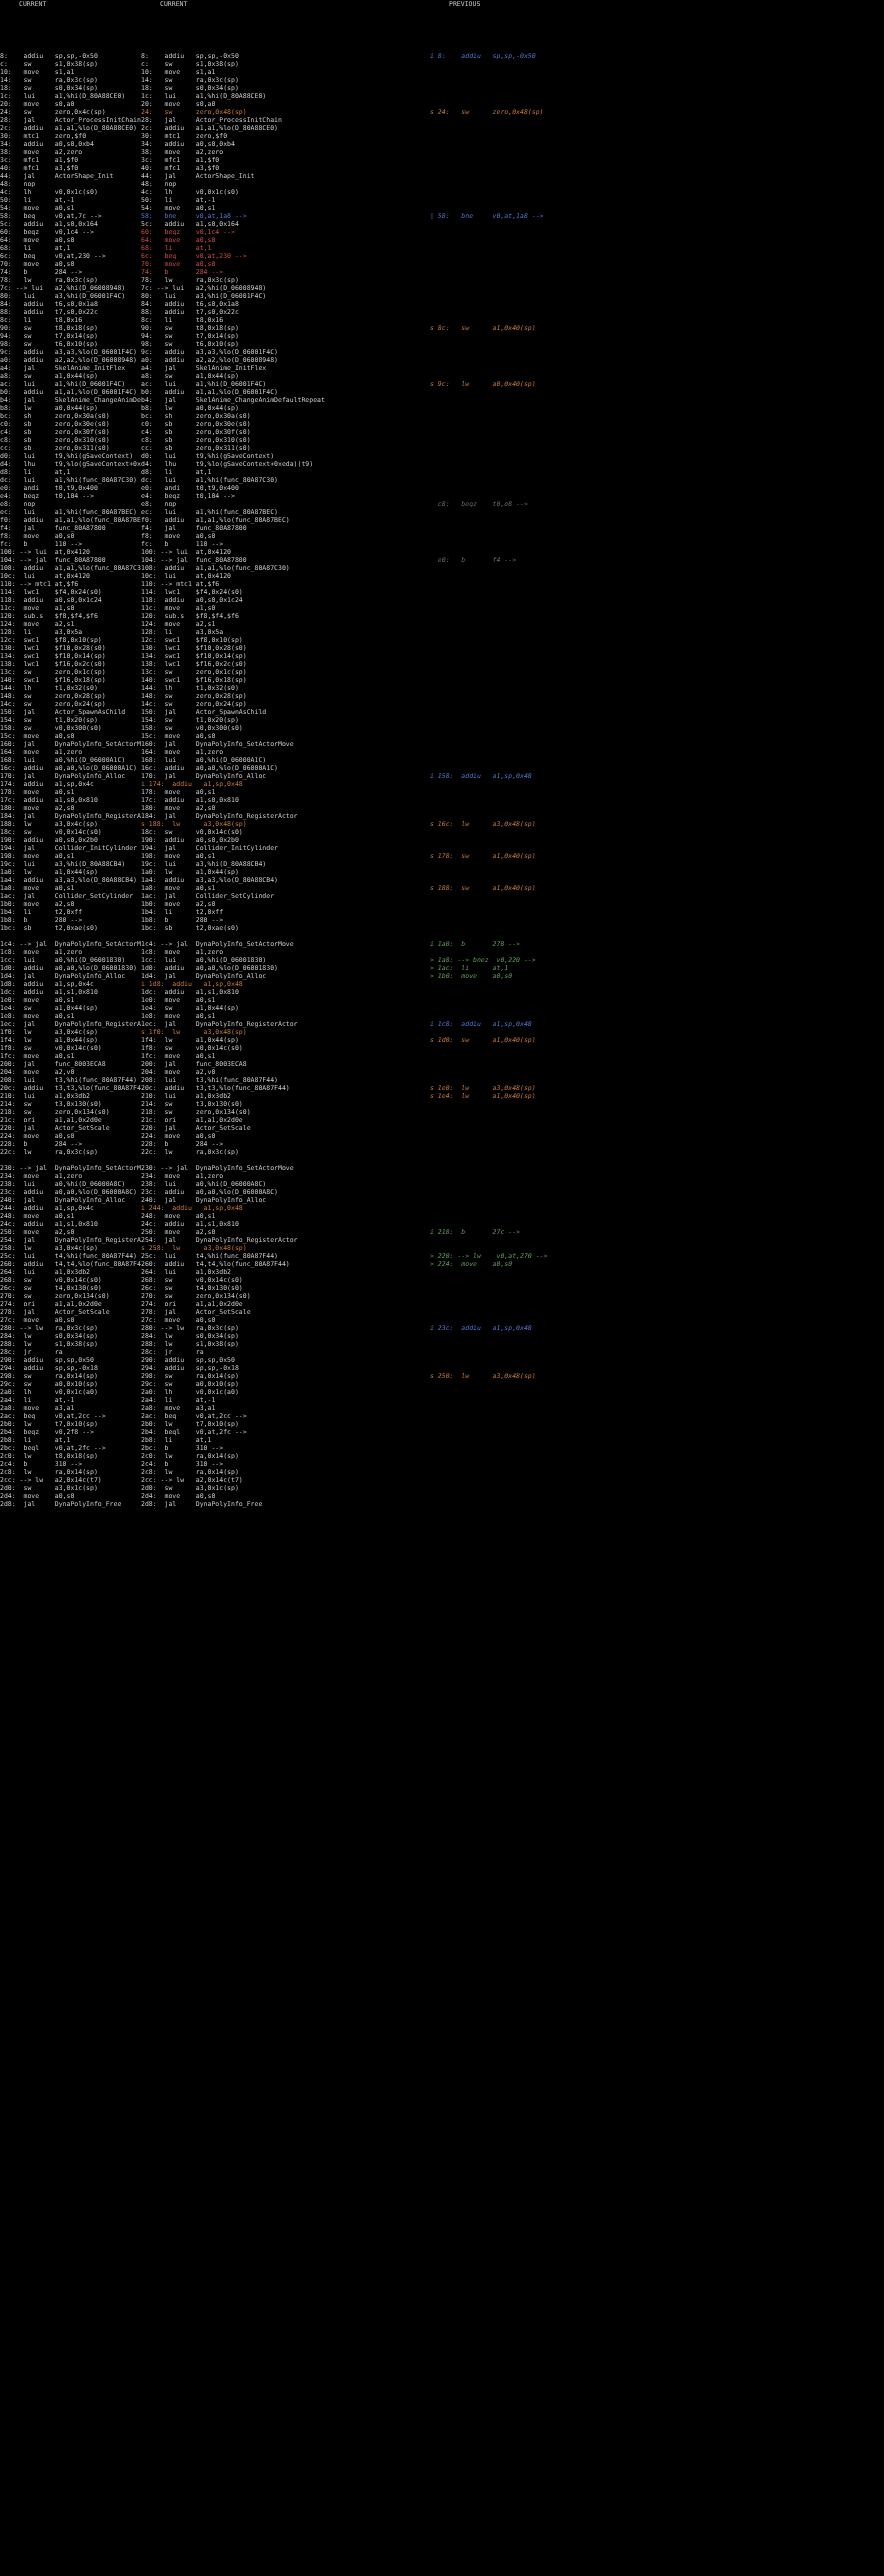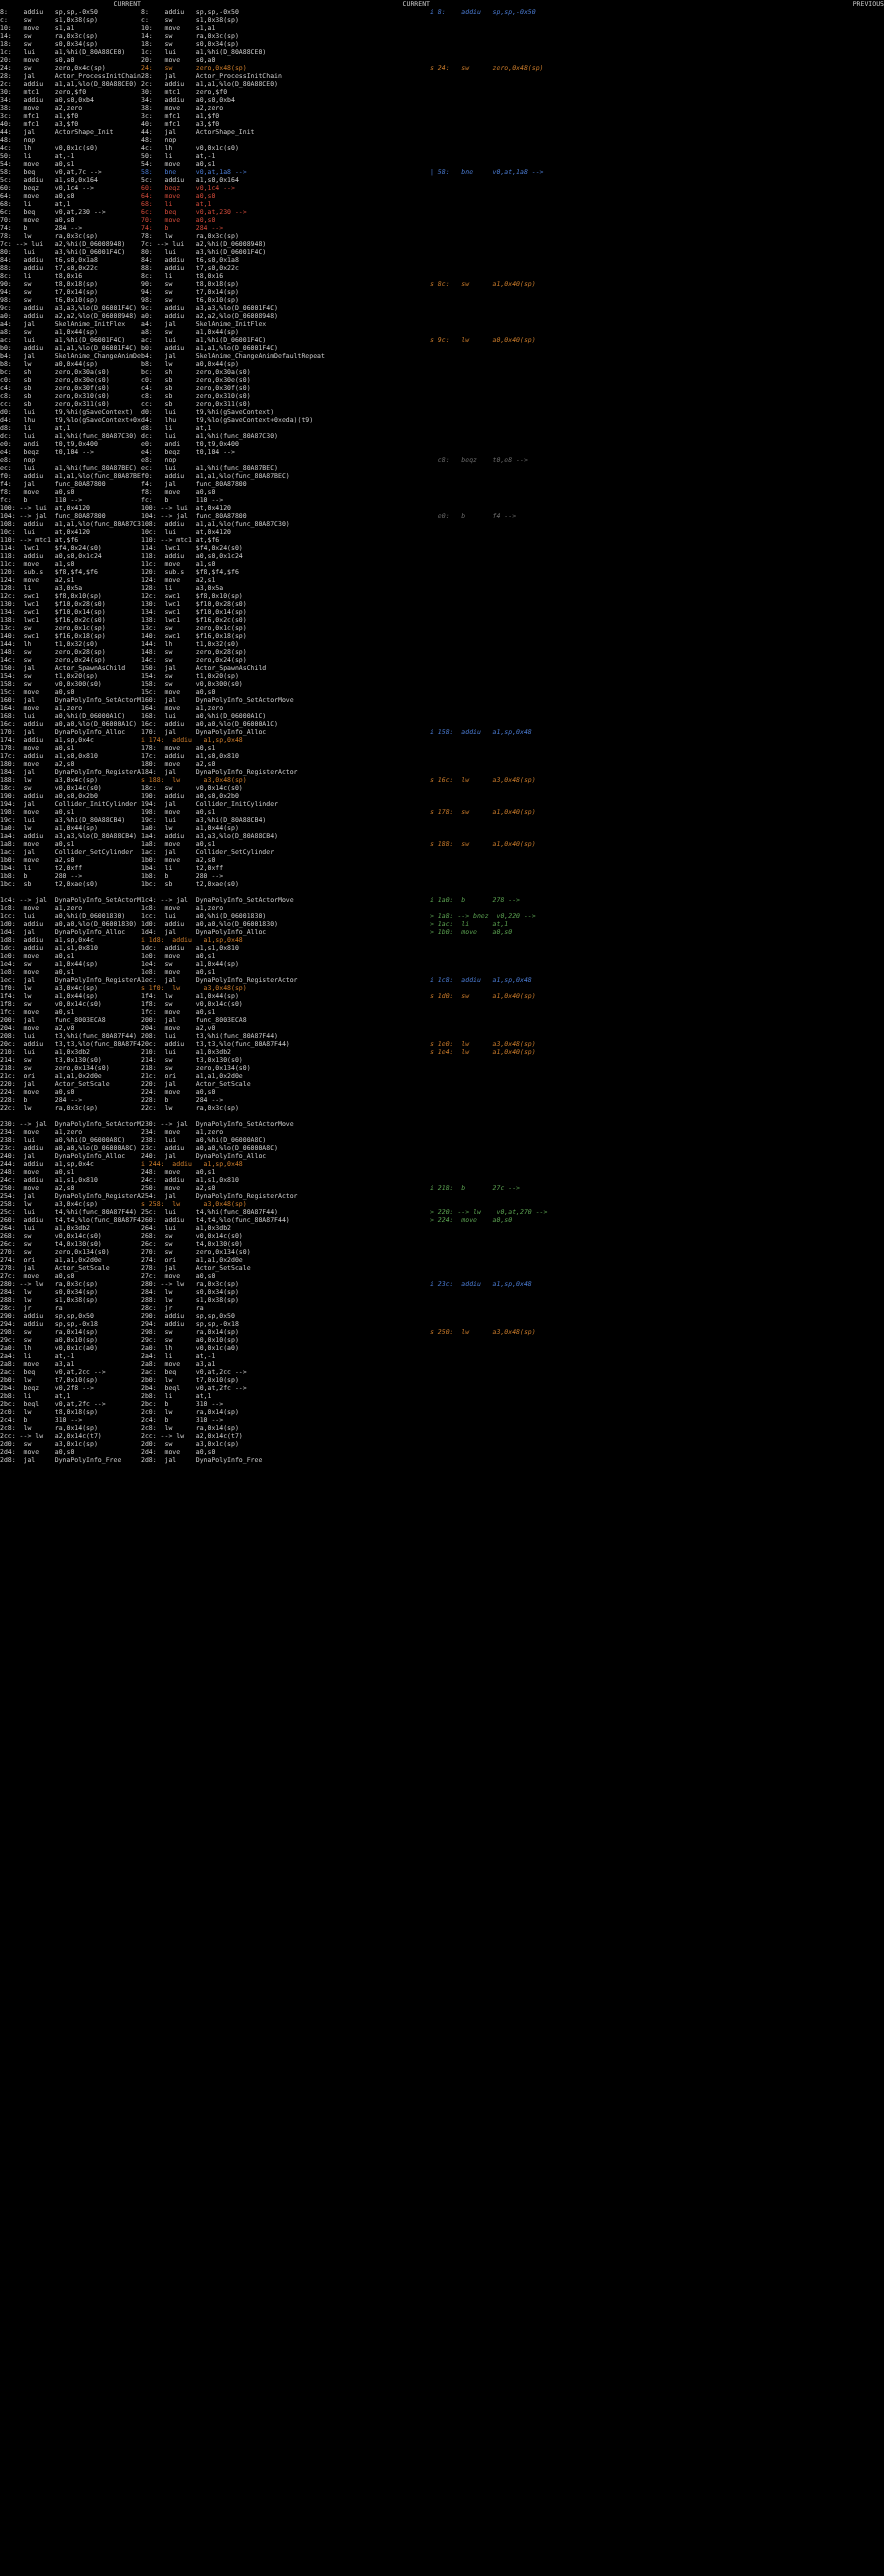--- a/index.html
+++ b/index.html
@@ -5,25 +5,25 @@
   html,body{margin:0;padding:0;background:#000;}
   body{
     font-family:"DejaVu Sans Mono","Liberation Mono",monospace;
     font-size:6.5px;
     line-height:8px;
     color:#c8c8c8;
     width:884px;
   }
   .page{width:884px;position:relative;}
   .header{display:flex;height:8px;}
-  .h-col{color:#c8c8c8;white-space:pre;text-align:right;}
+  .h-col{color:#c8c8c8;white-space:pre;}
   .h-a{width:141px;padding-left:19px;box-sizing:border-box;}
   .h-b{width:289px;padding-left:19px;box-sizing:border-box;}
   .h-c{flex:1;padding-left:19px;box-sizing:border-box;}
-  .cols{display:flex;align-items:flex-end;}
+  .cols{display:flex;align-items:flex-end;margin-top:44px;}
   .col{white-space:pre;}
   .colA{width:141px;}
   .colB{width:289px;}
   .colC{flex:1;font-style:italic;}
   .row{white-space:pre;height:8px;overflow:hidden;}
   .mn{color:#c8c8c8;}
   .red{color:#d04a3a;}
   .orange{color:#c87a2a;}
   .grn{color:#5aa050;}
   .blu{color:#4a7ad0;}

